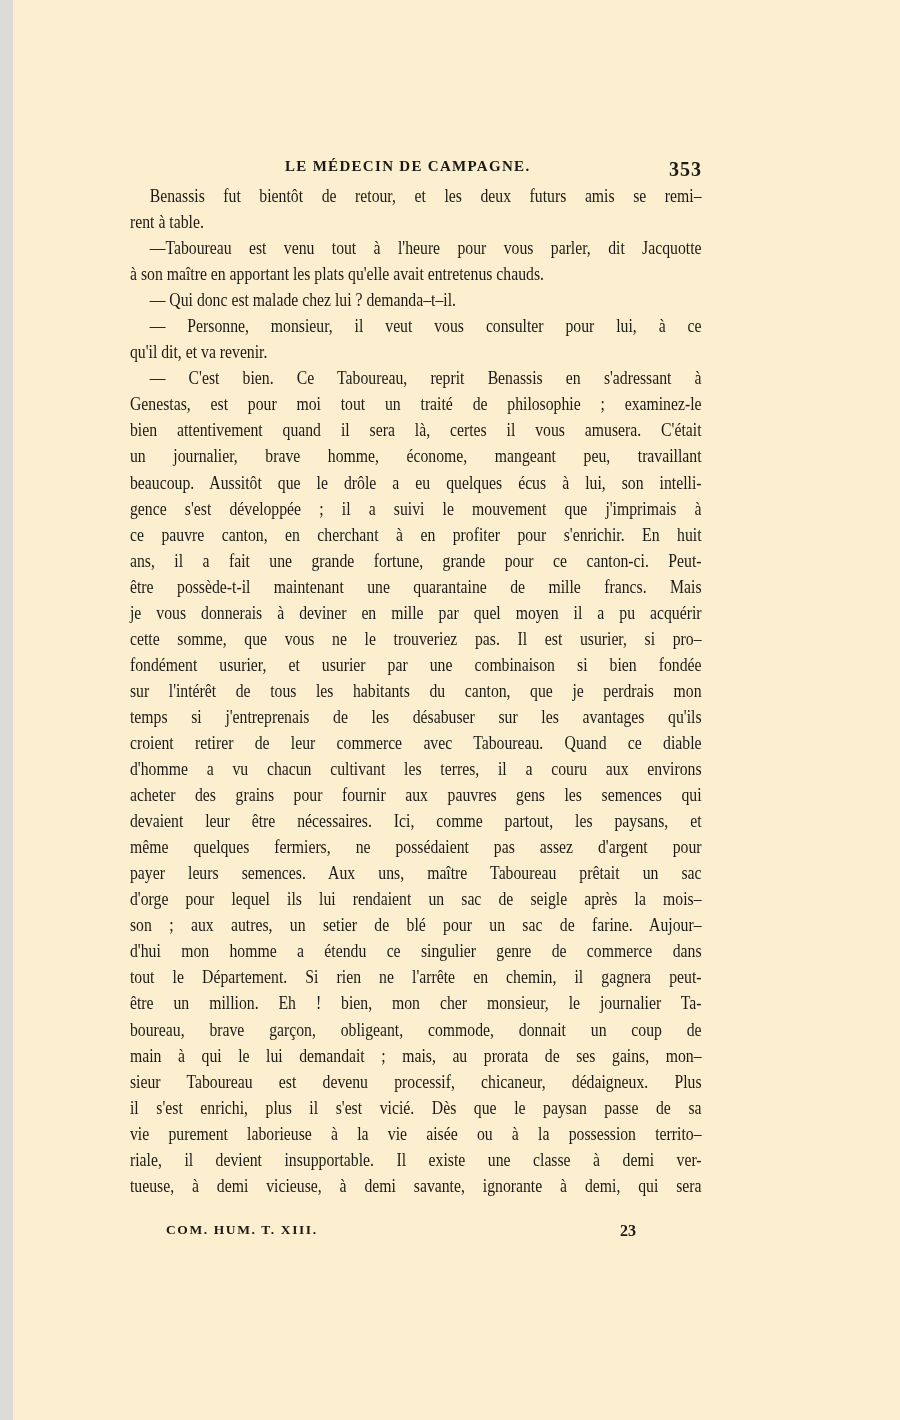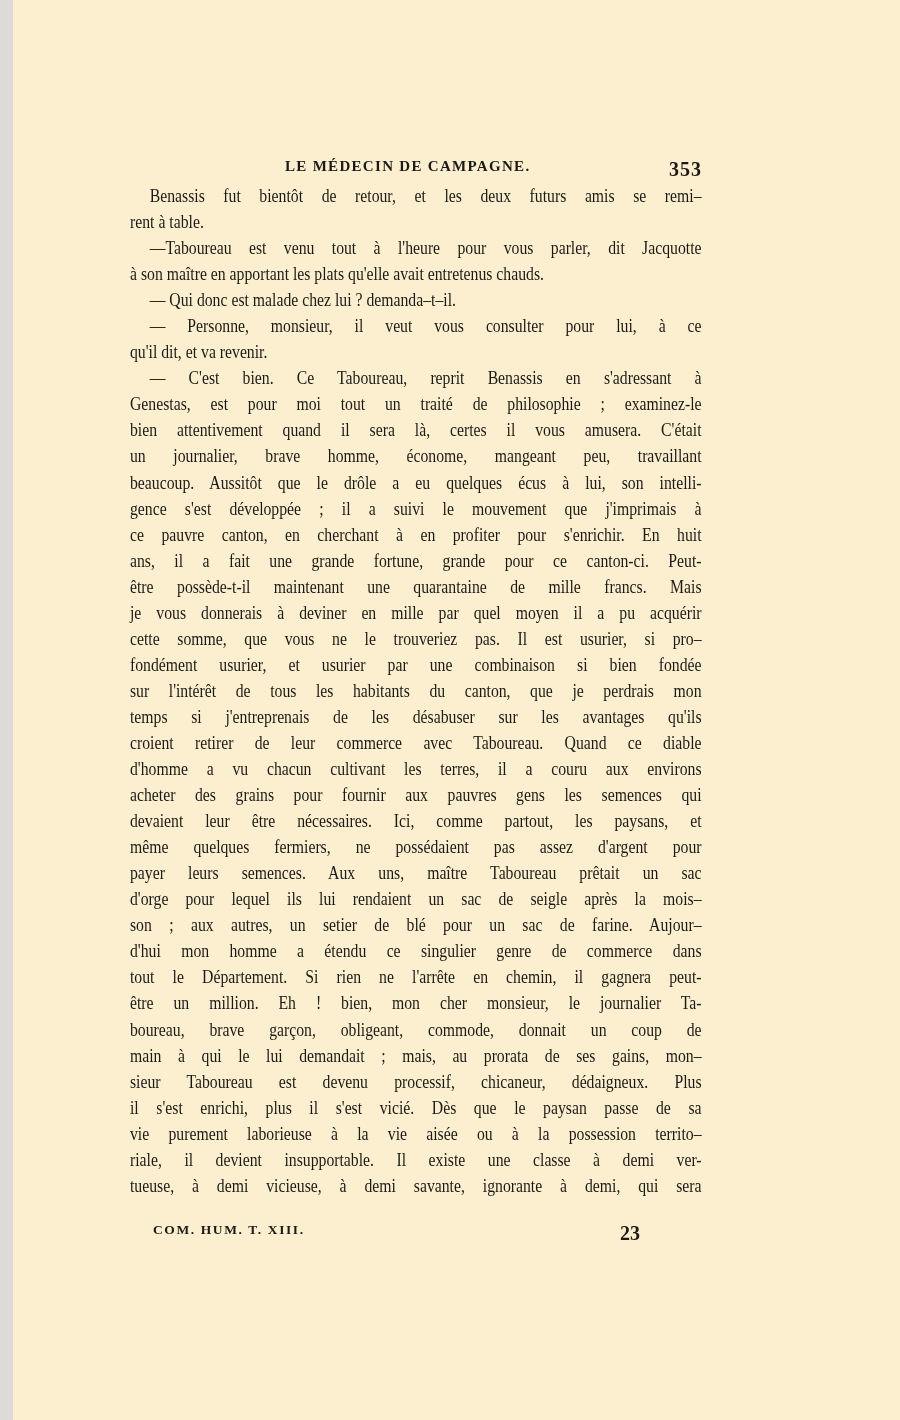--- a/index.html
+++ b/index.html
@@ -76,32 +76,32 @@
   }
   .footer {
     position: absolute;
     top: 1222px;
     left: 130px;
     width: 572px;
     height: 24px;
   }
   .signature {
     position: absolute;
-    left: 23px;
+    left: 36px;
     top: 0;
     font-weight: bold;
     font-size: 13.5px;
     letter-spacing: 1.6px;
   }
   .sheet-number {
     position: absolute;
     left: 490px;
     top: 0;
     font-weight: bold;
-    font-size: 20px;
+    font-size: 16px;
   }
 </style>
 </head>
 <body>
 
 <div class="left-strip"></div>
 
 <div class="page"></div>
 
 <div class="header">

